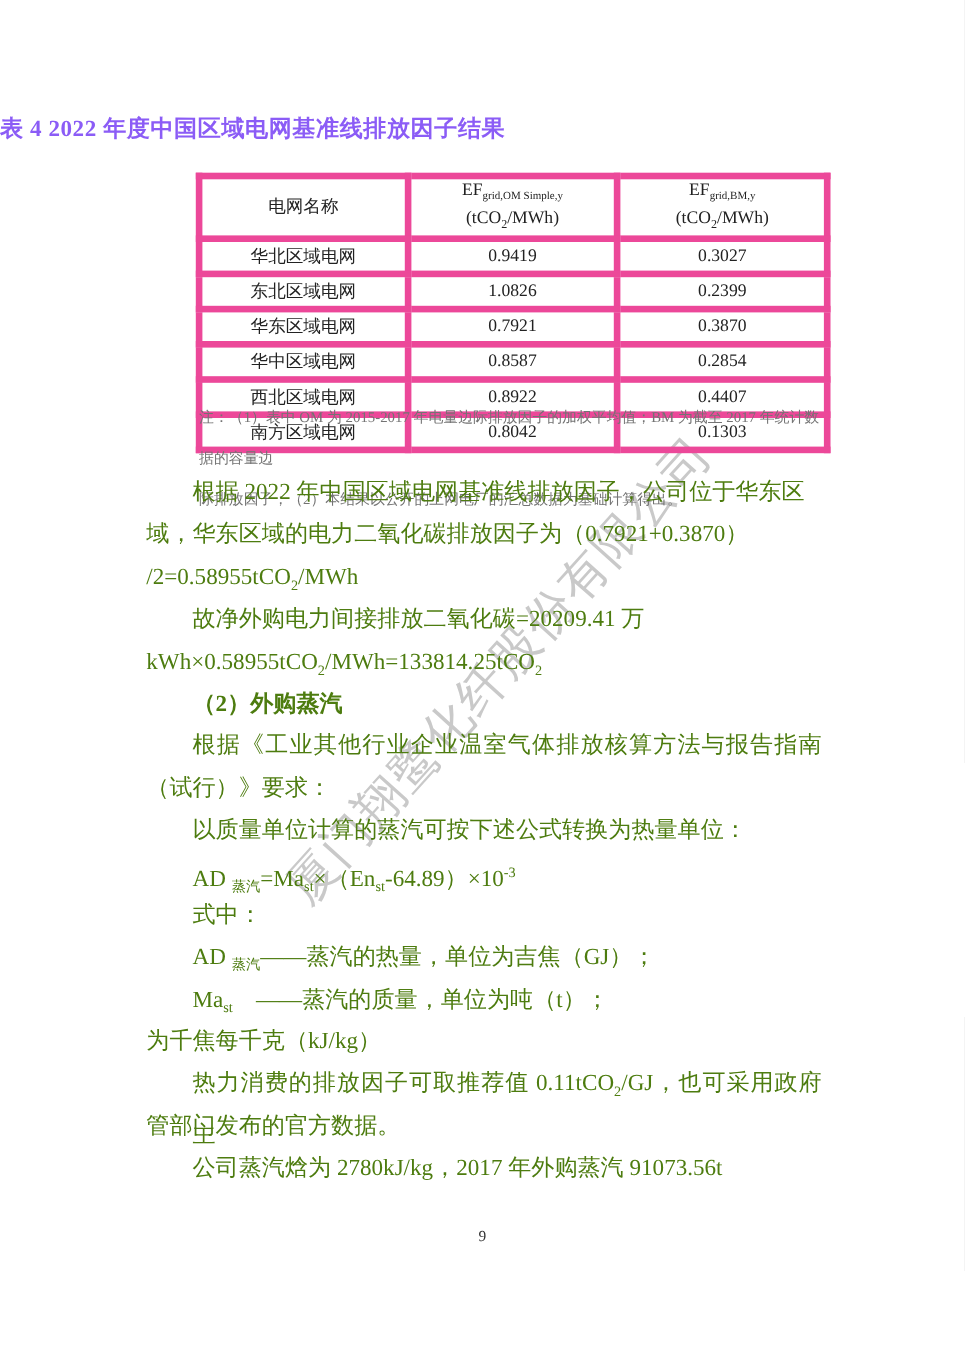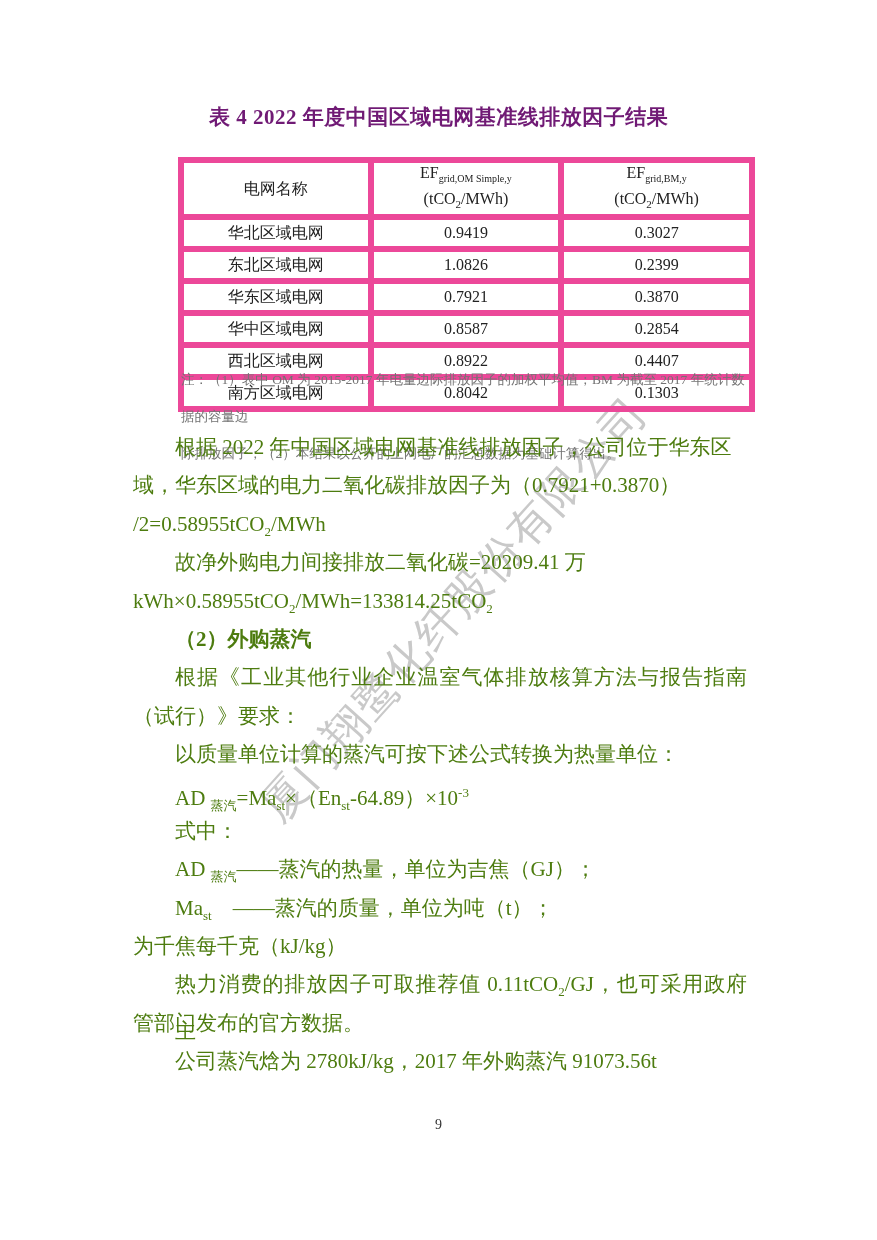--- a/index.html
+++ b/index.html
@@ -11,21 +11,21 @@
   }
   .watermark {
     position:absolute; left:454px; top:609px; z-index:0;
     transform:translate(-50%,-50%) rotate(-48deg);
     font-size:44px; letter-spacing:2px; white-space:nowrap;
     color:#c9c9c9; font-family:"Liberation Serif","DejaVu Serif",serif;
   }
   .content { position:relative; z-index:1; }
   .doc-title {
     position:absolute; top:103px; left:0; width:877px;
-    text-align:center; font-size:21px; font-weight:bold; color:#701a75;
+    text-align:left; font-size:21px; font-weight:bold; color:#8b5cf6;
     letter-spacing:0.5px;
   }
   table.ef {
     position:absolute; top:157px; left:178px; width:577px;
     border-collapse:collapse; table-layout:fixed;
   }
   table.ef td {
     border:6px solid #ec4899; text-align:center; vertical-align:middle;
     font-size:16px; color:#222; padding:0;
   }

